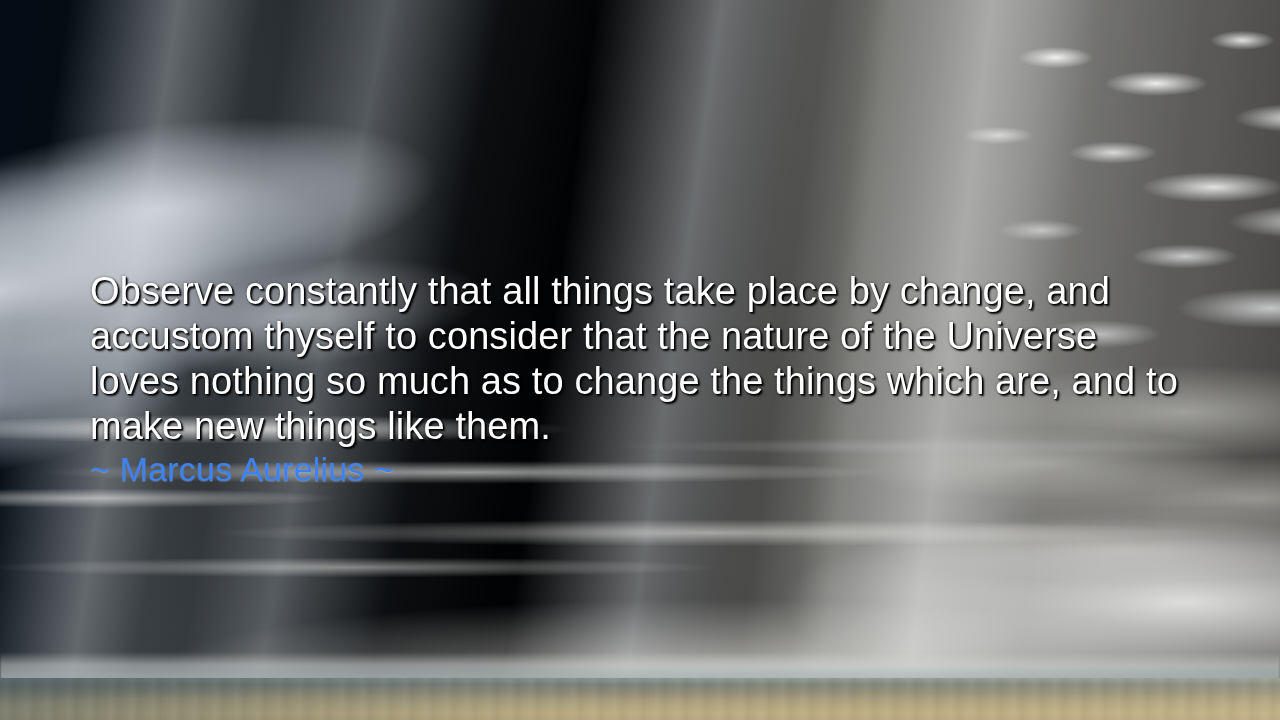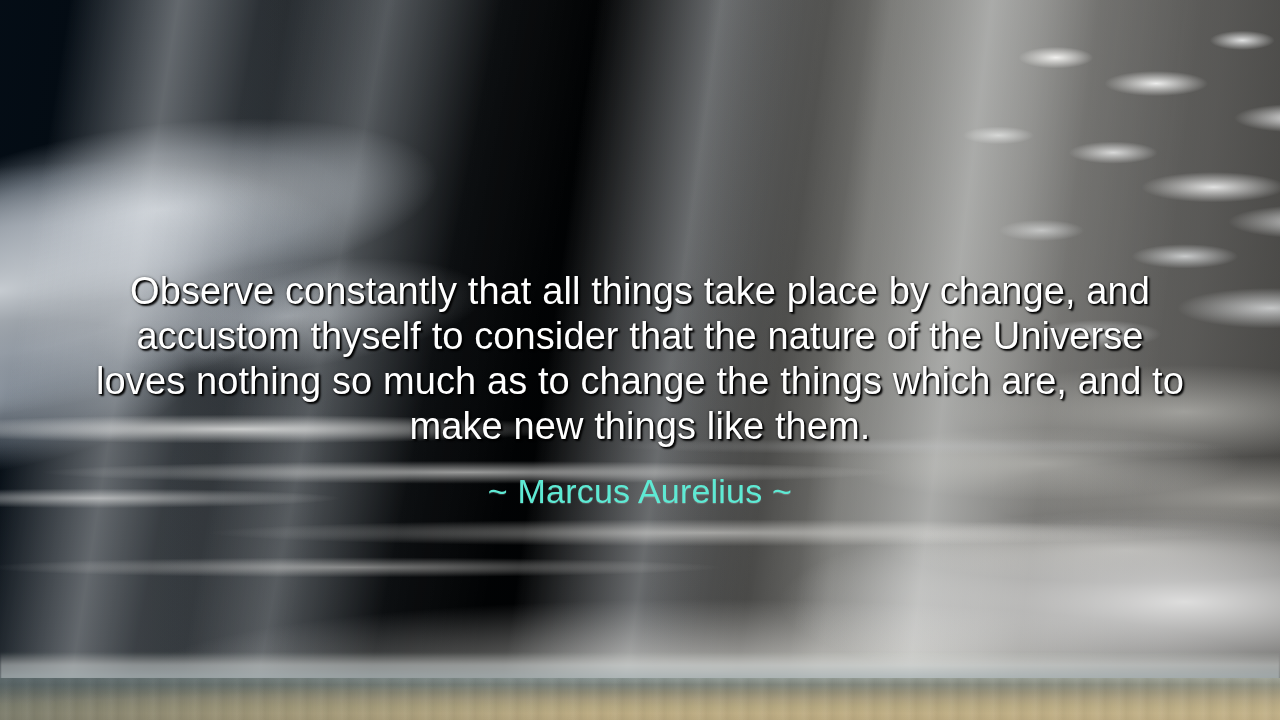--- a/index.html
+++ b/index.html
@@ -162,42 +162,41 @@
         rgba(255,255,255,0.00) 21px);
     filter:blur(0.6px);
   }
 
   
   .quote-block {
     position:absolute;
     left:50%; top:269px;
     transform:translateX(-50%);
     width:1100px;
-    text-align:center;
+    text-align:left;
   }
   .quote-text {
     font-family:"Liberation Sans", sans-serif;
     font-size:38px;
     line-height:45px;
     font-weight:400;
     color:#ffffff;
     letter-spacing:0.1px;
     text-shadow:
       2px 2px 2px rgba(0,0,0,0.92),
       1px 1px 1px rgba(0,0,0,0.75),
       0 0 3px rgba(0,0,0,0.45);
     white-space:pre-line;
   }
   .quote-author {
-    margin-top:22px;
     font-family:"Liberation Sans", sans-serif;
     font-size:34px;
     line-height:40px;
     font-weight:400;
-    color:#5eead4;
+    color:#3b82f6;
     letter-spacing:0.2px;
     text-shadow:0 1px 1px rgba(255,255,255,0.20);
   }
 </style>
 </head>
 <body>
 
 <div id="stage">
 
   <div class="sky-base"></div>

